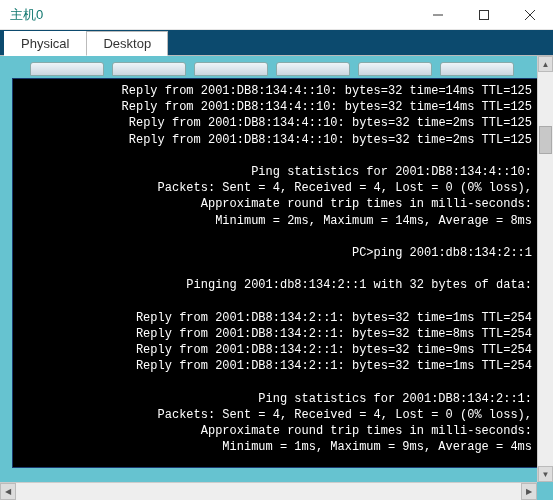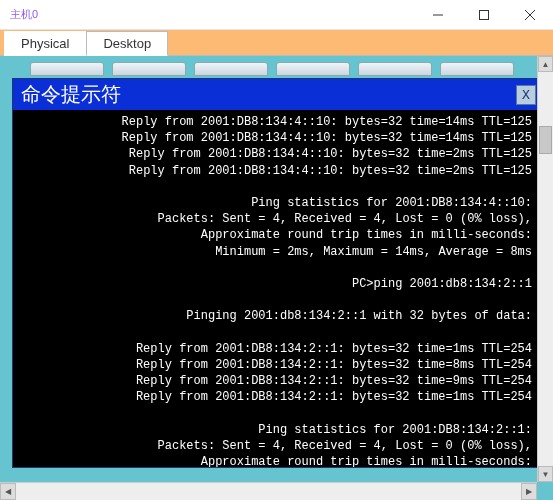--- a/index.html
+++ b/index.html
@@ -1,22 +1,22 @@
 <!DOCTYPE html>
 <html><head>
 <meta charset="utf-8">
 <style>
 * { margin: 0; padding: 0; box-sizing: border-box; }
 body { font-family: "Segoe UI", sans-serif; background: #fff; width: 553px; height: 500px; overflow: hidden; }
-.titlebar { height: 30px; display: flex; align-items: center; padding: 0 0 0 10px; background: #fff; border-bottom: 1px solid #e5e5e5; font-size: 11px; color: #8b5cf6; }
+.titlebar { height: 30px; display: flex; align-items: center; padding: 0 0 0 10px; background: #fff; border-bottom: 1px solid #e5e5e5; font-size: 13px; color: #0f766e; }
 .titlebar-title { flex: 1; }
 .titlebar-controls { display: flex; height: 100%; }
 .tb-btn { width: 46px; display: flex; align-items: center; justify-content: center; cursor: pointer; }
 .tb-btn svg { width: 10px; height: 10px; stroke: #333; stroke-width: 1; fill: none; }
-.tabs { display: flex; background: #fdba74; border-bottom: 1px solid #bbb; padding: 0 4px; height: 26px; font-size: 13px; }
+.tabs { display: flex; background: #0c4a6e; border-bottom: 1px solid #bbb; padding: 0 4px; height: 26px; font-size: 13px; }
 .tab { padding: 4px 16px; color: #333; cursor: pointer; border: 1px solid transparent; position: relative; top: 1px; background: #fff; }
 .tab.active { border-color: #bbb; border-bottom-color: #fff; }
 .desktop-bg { background: #66c3d0; padding: 6px; height: calc(100% - 56px); position: relative; }
 .bg-icons { display: flex; gap: 8px; padding: 0 24px; }
 .bg-icon { width: 74px; height: 14px; background: linear-gradient(#eef4f8,#cad6e0); border: 1px solid #8aa; border-radius: 3px 3px 0 0; }
 .cmd-window { position: absolute; top: 22px; left: 12px; right: 12px; bottom: 32px; background: #fff; border: 1px solid #1a3a6e; display: flex; flex-direction: column; }
 .cmd-titlebar { background: #0a2fd6; color: #fff; font-family: SimSun, serif; font-size: 20px; padding: 2px 4px 2px 8px; display: flex; align-items: center; }
 .cmd-title { flex: 1; }
 .cmd-close { background: #b8cde0; color: #1a3a6e; width: 20px; height: 20px; display: flex; align-items: center; justify-content: center; font-family: monospace; font-size: 13px; cursor: pointer; border: 1px solid #5a7a9a; }
 .cmd-body { flex: 1; background: #000; color: #fff; font-family: "Courier New", monospace; font-size: 12px; padding: 4px 8px; white-space: pre; overflow: hidden; line-height: 1.35; position: relative; text-align: right; }
@@ -63,24 +63,20 @@
   <div class="bg-icons">
     <div class="bg-icon"></div>
     <div class="bg-icon"></div>
     <div class="bg-icon"></div>
     <div class="bg-icon"></div>
     <div class="bg-icon"></div>
     <div class="bg-icon"></div>
   </div>
 
   <div class="cmd-window">
-    <div class="cmd-titlebar">
-      <span class="cmd-title">命令提示符</span>
-      <span class="cmd-close">X</span>
-    </div>
     <div class="cmd-body" id="cmd-body">Reply from 2001:DB8:134:4::10: bytes=32 time=14ms TTL=125
 Reply from 2001:DB8:134:4::10: bytes=32 time=14ms TTL=125
 Reply from 2001:DB8:134:4::10: bytes=32 time=2ms TTL=125
 Reply from 2001:DB8:134:4::10: bytes=32 time=2ms TTL=125
 
 Ping statistics for 2001:DB8:134:4::10:
     Packets: Sent = 4, Received = 4, Lost = 0 (0% loss),
 Approximate round trip times in milli-seconds:
     Minimum = 2ms, Maximum = 14ms, Average = 8ms
 

